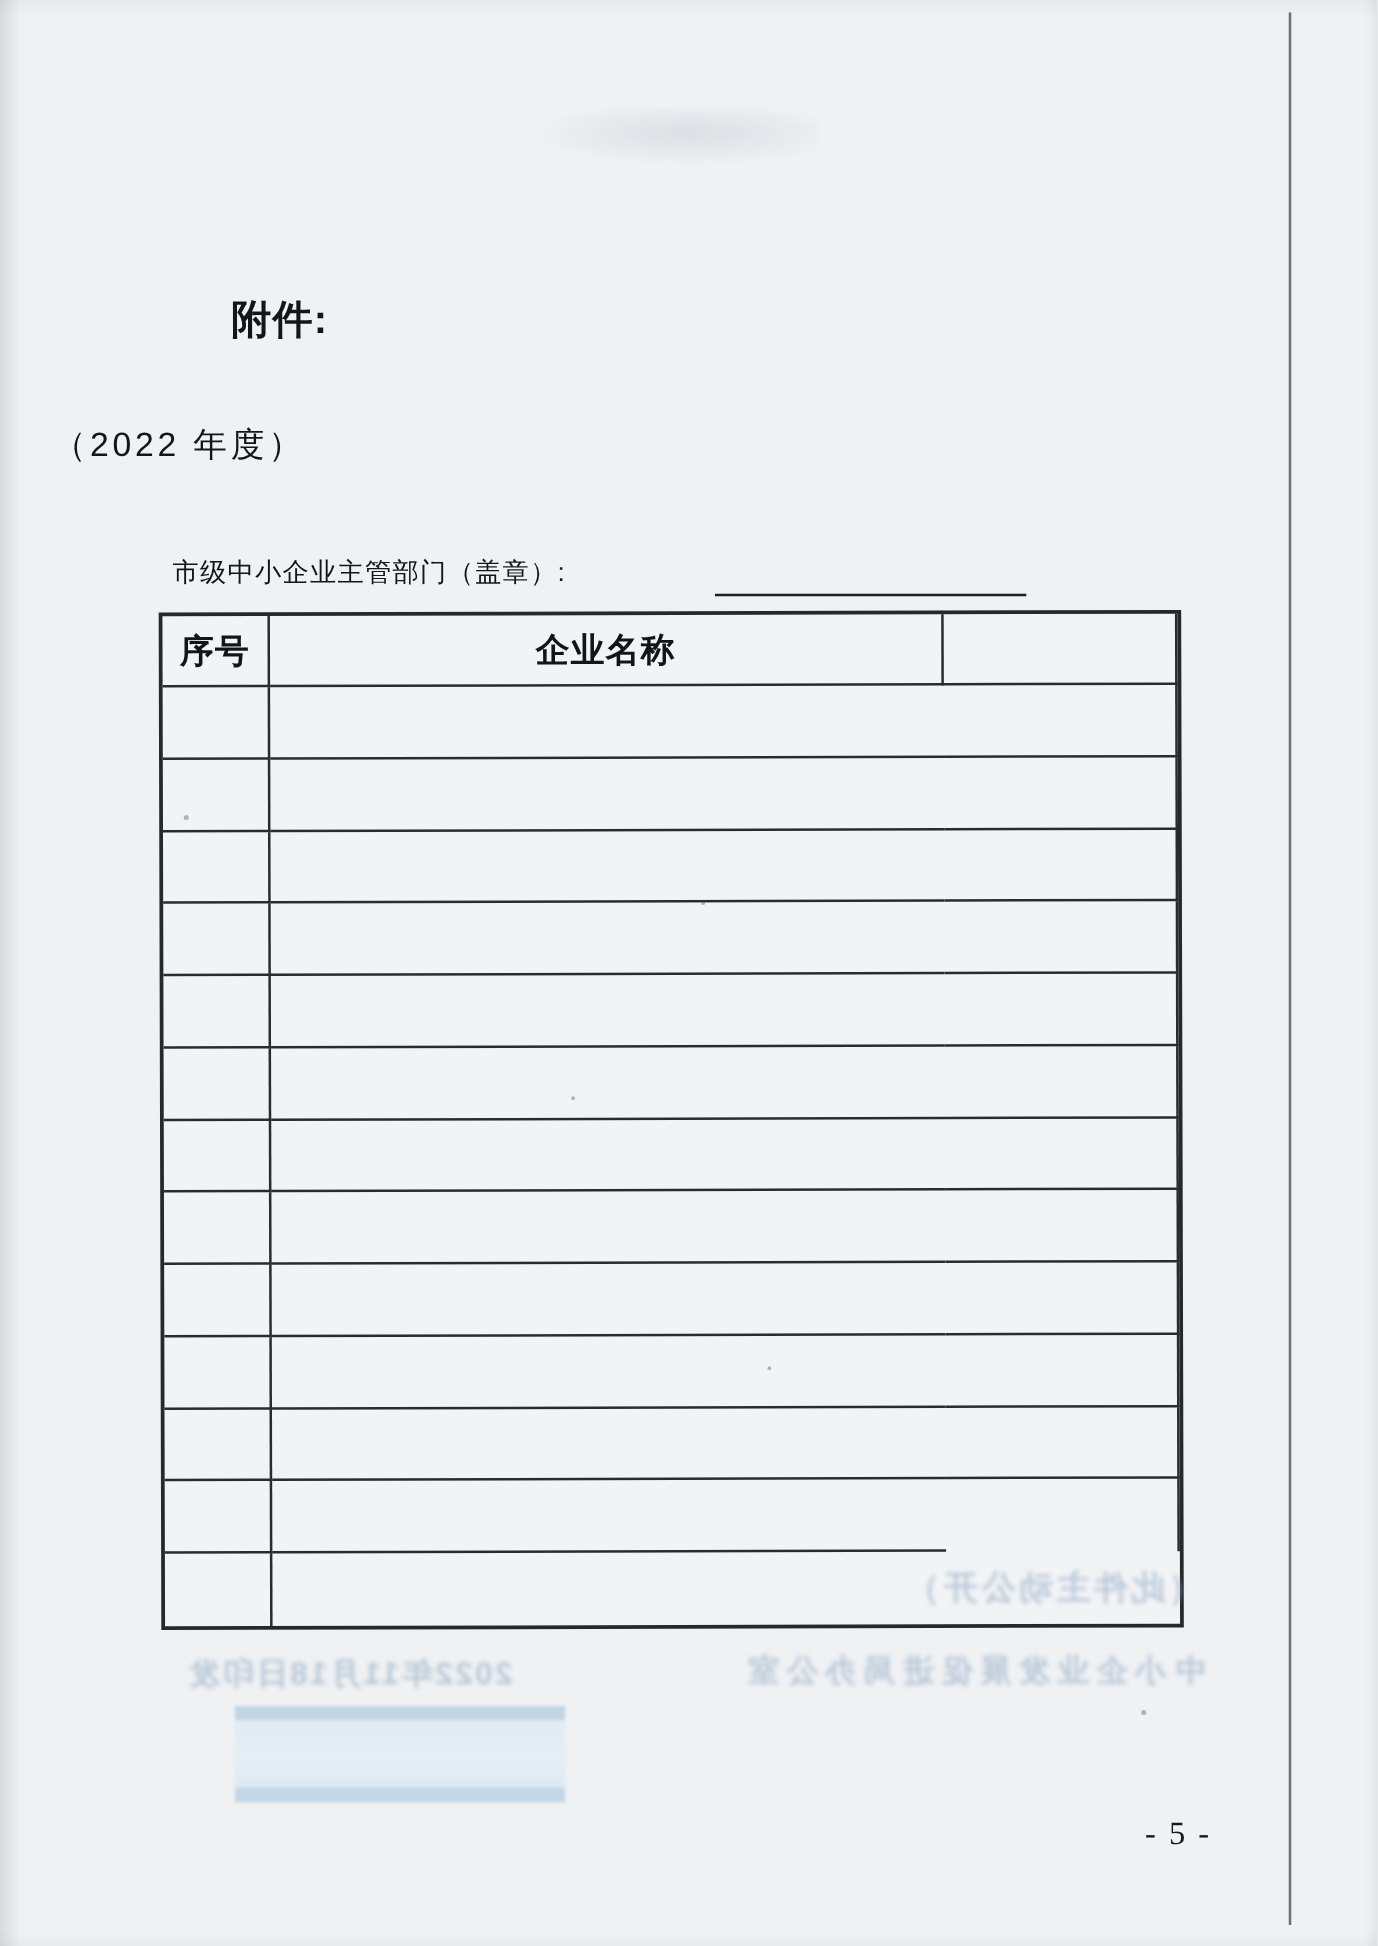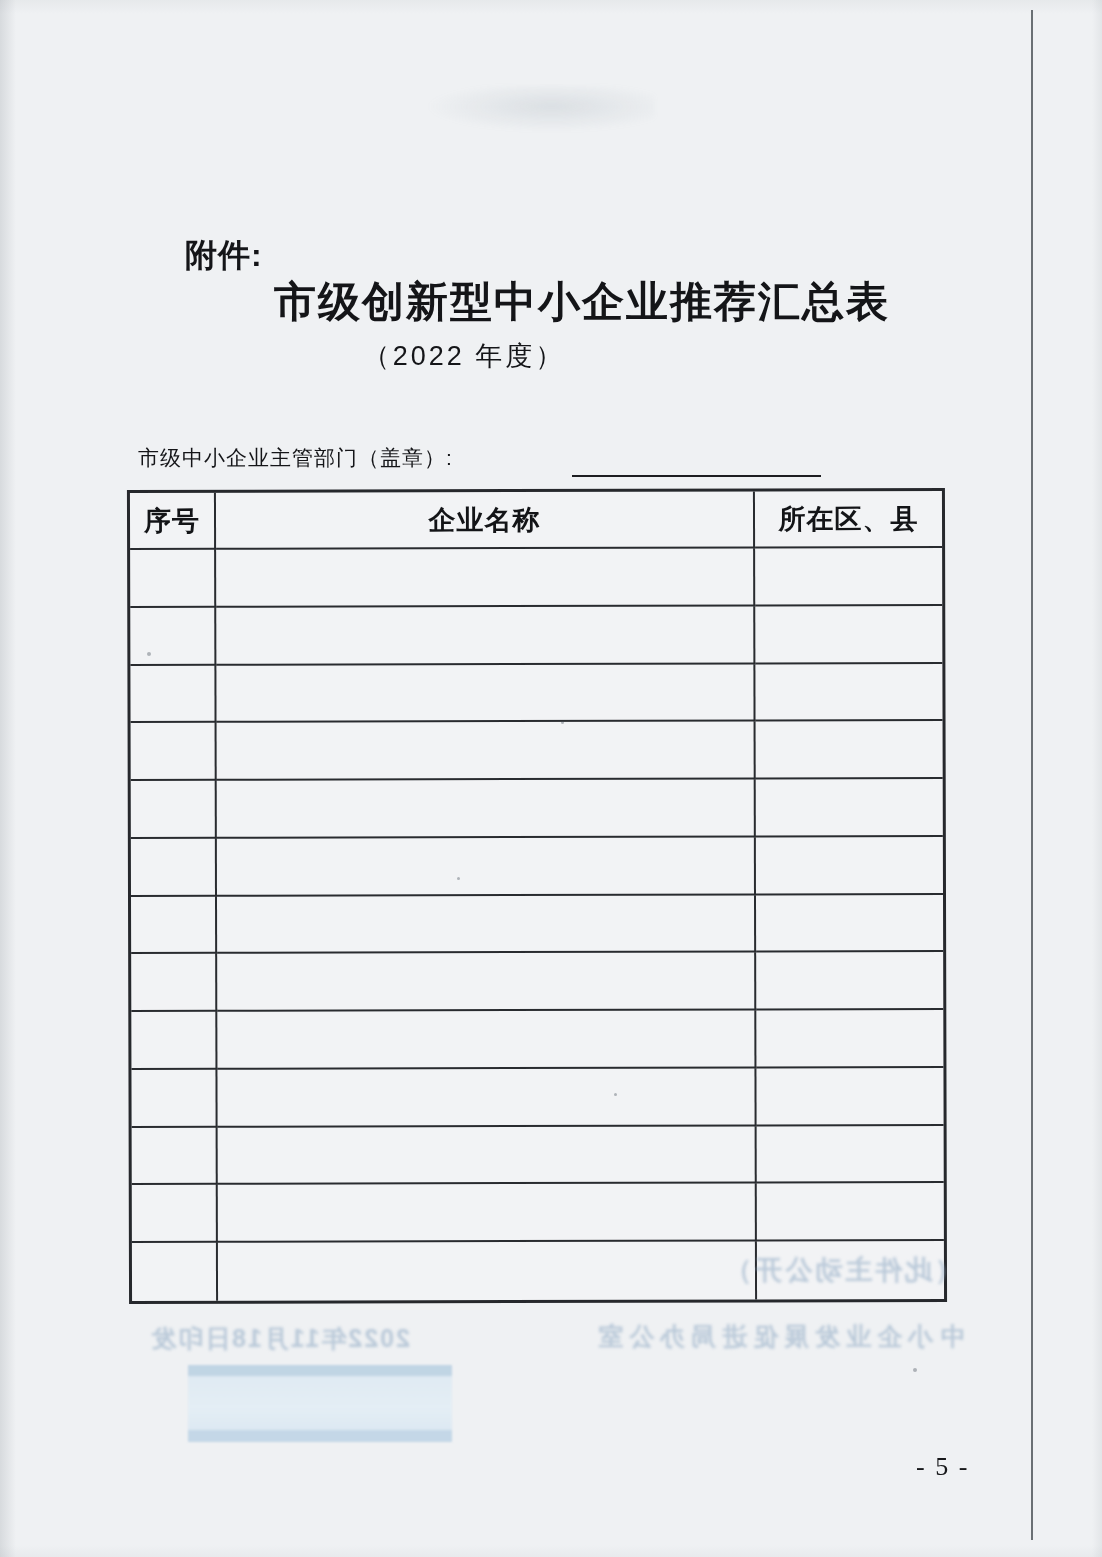--- a/index.html
+++ b/index.html
@@ -23,21 +23,21 @@
     position:absolute;left:138px;top:234px;
     font-size:32px;font-weight:700;letter-spacing:1px;margin-left:47px;
   }
   .title{
     position:absolute;left:0;top:274px;width:1102px;
     text-align:center;text-indent:62px; 
     font-size:42px;font-weight:800;letter-spacing:2px;
   }
   .subtitle{
     position:absolute;left:0;top:338px;width:886px;
-    text-align:center;text-indent:42px;
+    text-indent:42px;
     font-size:27px;font-weight:500;letter-spacing:3px;
   }
   .authority-label{
     position:absolute;left:138px;top:444px;
     font-size:21px;font-weight:500;letter-spacing:1px;
   }
   .seal-underline{
     position:absolute;left:572px;top:475px;width:249px;height:0;
     border-bottom:2.5px solid #1c1d20;
   }
@@ -106,30 +106,28 @@
 </head>
 <body>
 
 <div class="page">
 
   <div class="scan-line"></div>
 
   <div class="ghost-top-smudge"></div>
 
   <div class="attachment">附件:</div>
-  <div class="title">市级创新型中小企业推荐汇总表</div>
   <div class="subtitle">（2022 年度）</div>
 
   <div class="authority-label">市级中小企业主管部门（盖章）:</div>
   <div class="seal-underline"></div>
 
   <div class="summary-table" id="summary-table">
     <div class="cell head">序号</div>
     <div class="cell head">企业名称</div>
-    <div class="cell head last-col">所在区、县</div>
   <div class="cell"></div>
       <div class="cell"></div>
       <div class="cell last-col"></div>
       <div class="cell"></div>
       <div class="cell"></div>
       <div class="cell last-col"></div>
       <div class="cell"></div>
       <div class="cell"></div>
       <div class="cell last-col"></div>
       <div class="cell"></div>

